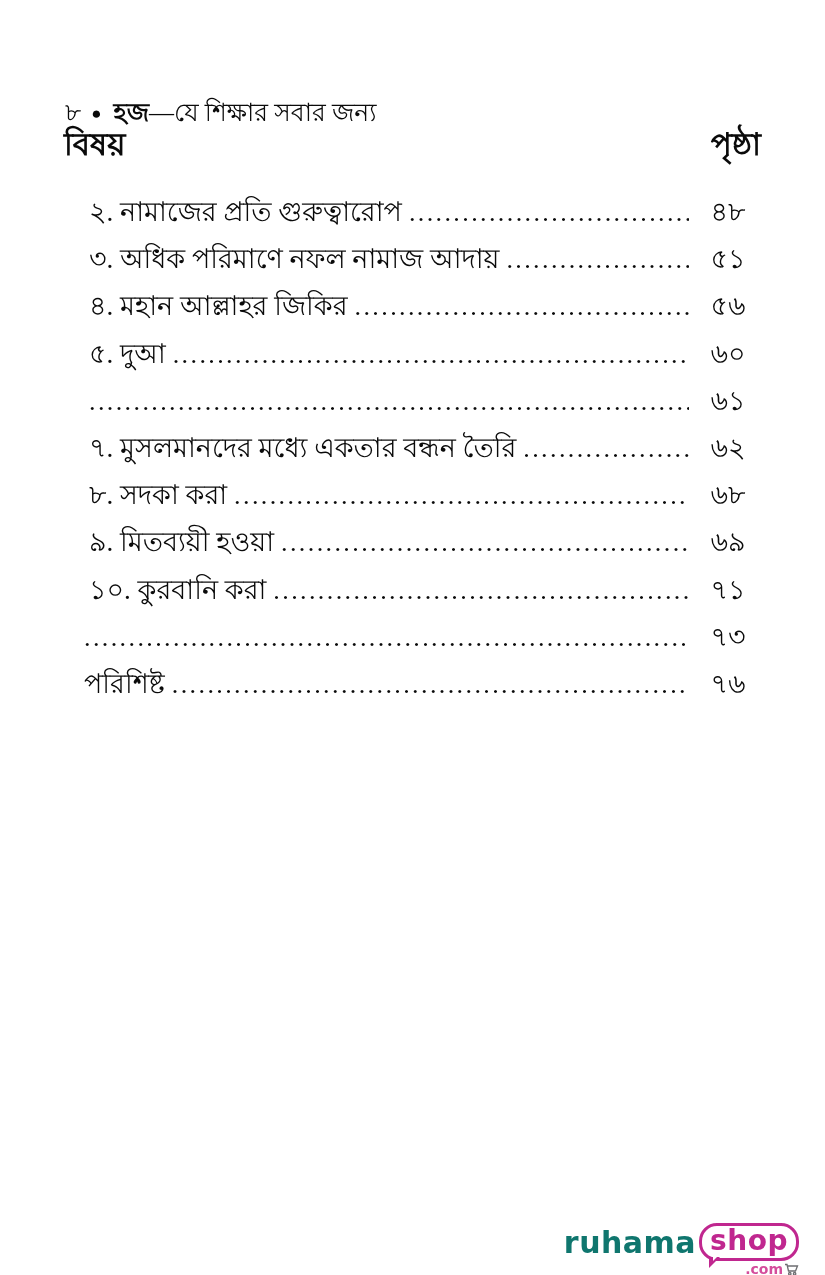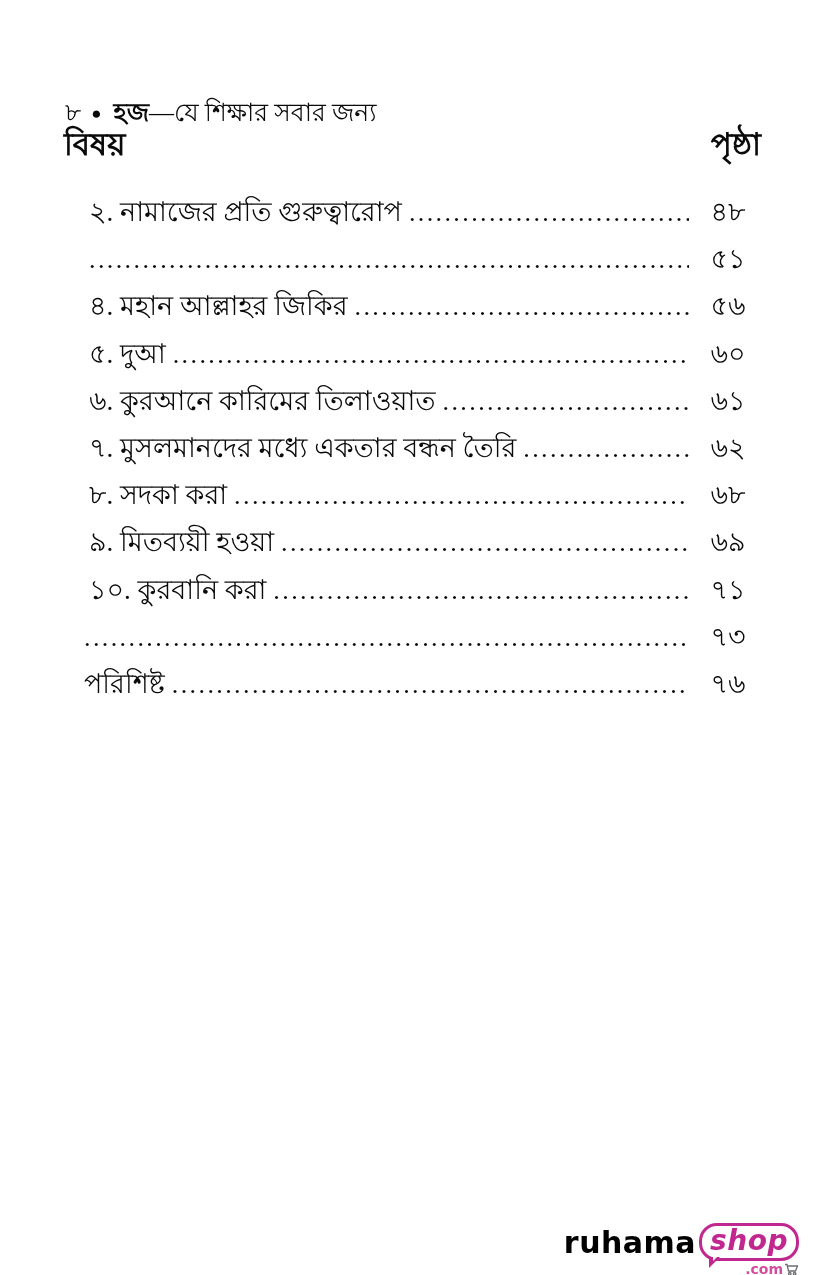--- a/index.html
+++ b/index.html
@@ -66,34 +66,33 @@
 
   
   .logo {
     position: absolute;
     right: 26px; bottom: 14px;
     display: flex; align-items: center;
     font-family: "DejaVu Sans", "Liberation Sans", sans-serif;
     font-weight: 700;
   }
   .logo .brand-left {
-    color: #000000;
+    color: #0f766e;
     font-size: 30px;
     letter-spacing: 0.5px;
     margin-right: 3px;
   }
   .bubble-wrap { position: relative; display: inline-block; }
   .bubble {
     display: inline-block;
     border: 3.5px solid #c0278f;
     border-radius: 18px;
     padding: 0px 8px 2px 8px;
     background: #ffffff;
     position: relative;
-    font-style: italic;
   }
   .bubble .brand-right {
     color: #c0278f;
     font-size: 28px;
     line-height: 30px;
     letter-spacing: 0.5px;
   }
   .tail {
     position: absolute; left: 7px; bottom: -10px;
     width: 0; height: 0;
@@ -127,35 +126,35 @@
   <span>পৃষ্ঠা</span>
 </div>
 
 <ul class="toc-list">
   <li class="toc-row">
     <span class="t">২. নামাজের প্রতি গুরুত্বারোপ</span>
     <span class="dots">............................................................................................................................................</span>
     <span class="p">৪৮</span>
   </li>
   <li class="toc-row">
+    <span class="t">৩. অধিক পরিমাণে নফল নামাজ আদায়</span>
     <span class="dots">............................................................................................................................................</span>
     <span class="p">৫১</span>
   </li>
   <li class="toc-row">
     <span class="t">৪. মহান আল্লাহর জিকির</span>
     <span class="dots">............................................................................................................................................</span>
     <span class="p">৫৬</span>
   </li>
   <li class="toc-row">
     <span class="t">৫. দুআ</span>
     <span class="dots">............................................................................................................................................</span>
     <span class="p">৬০</span>
   </li>
   <li class="toc-row">
-    <span class="t">৬. কুরআনে কারিমের তিলাওয়াত</span>
     <span class="dots">............................................................................................................................................</span>
     <span class="p">৬১</span>
   </li>
   <li class="toc-row">
     <span class="t">৭. মুসলমানদের মধ্যে একতার বন্ধন তৈরি</span>
     <span class="dots">............................................................................................................................................</span>
     <span class="p">৬২</span>
   </li>
   <li class="toc-row">
     <span class="t">৮. সদকা করা</span>

